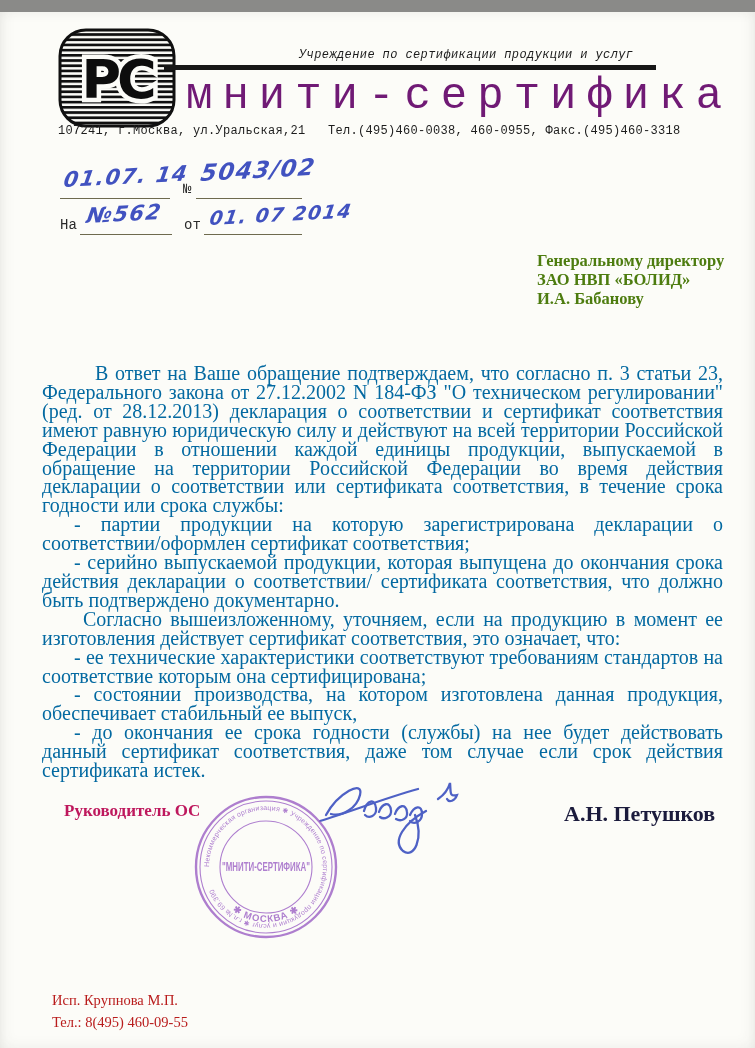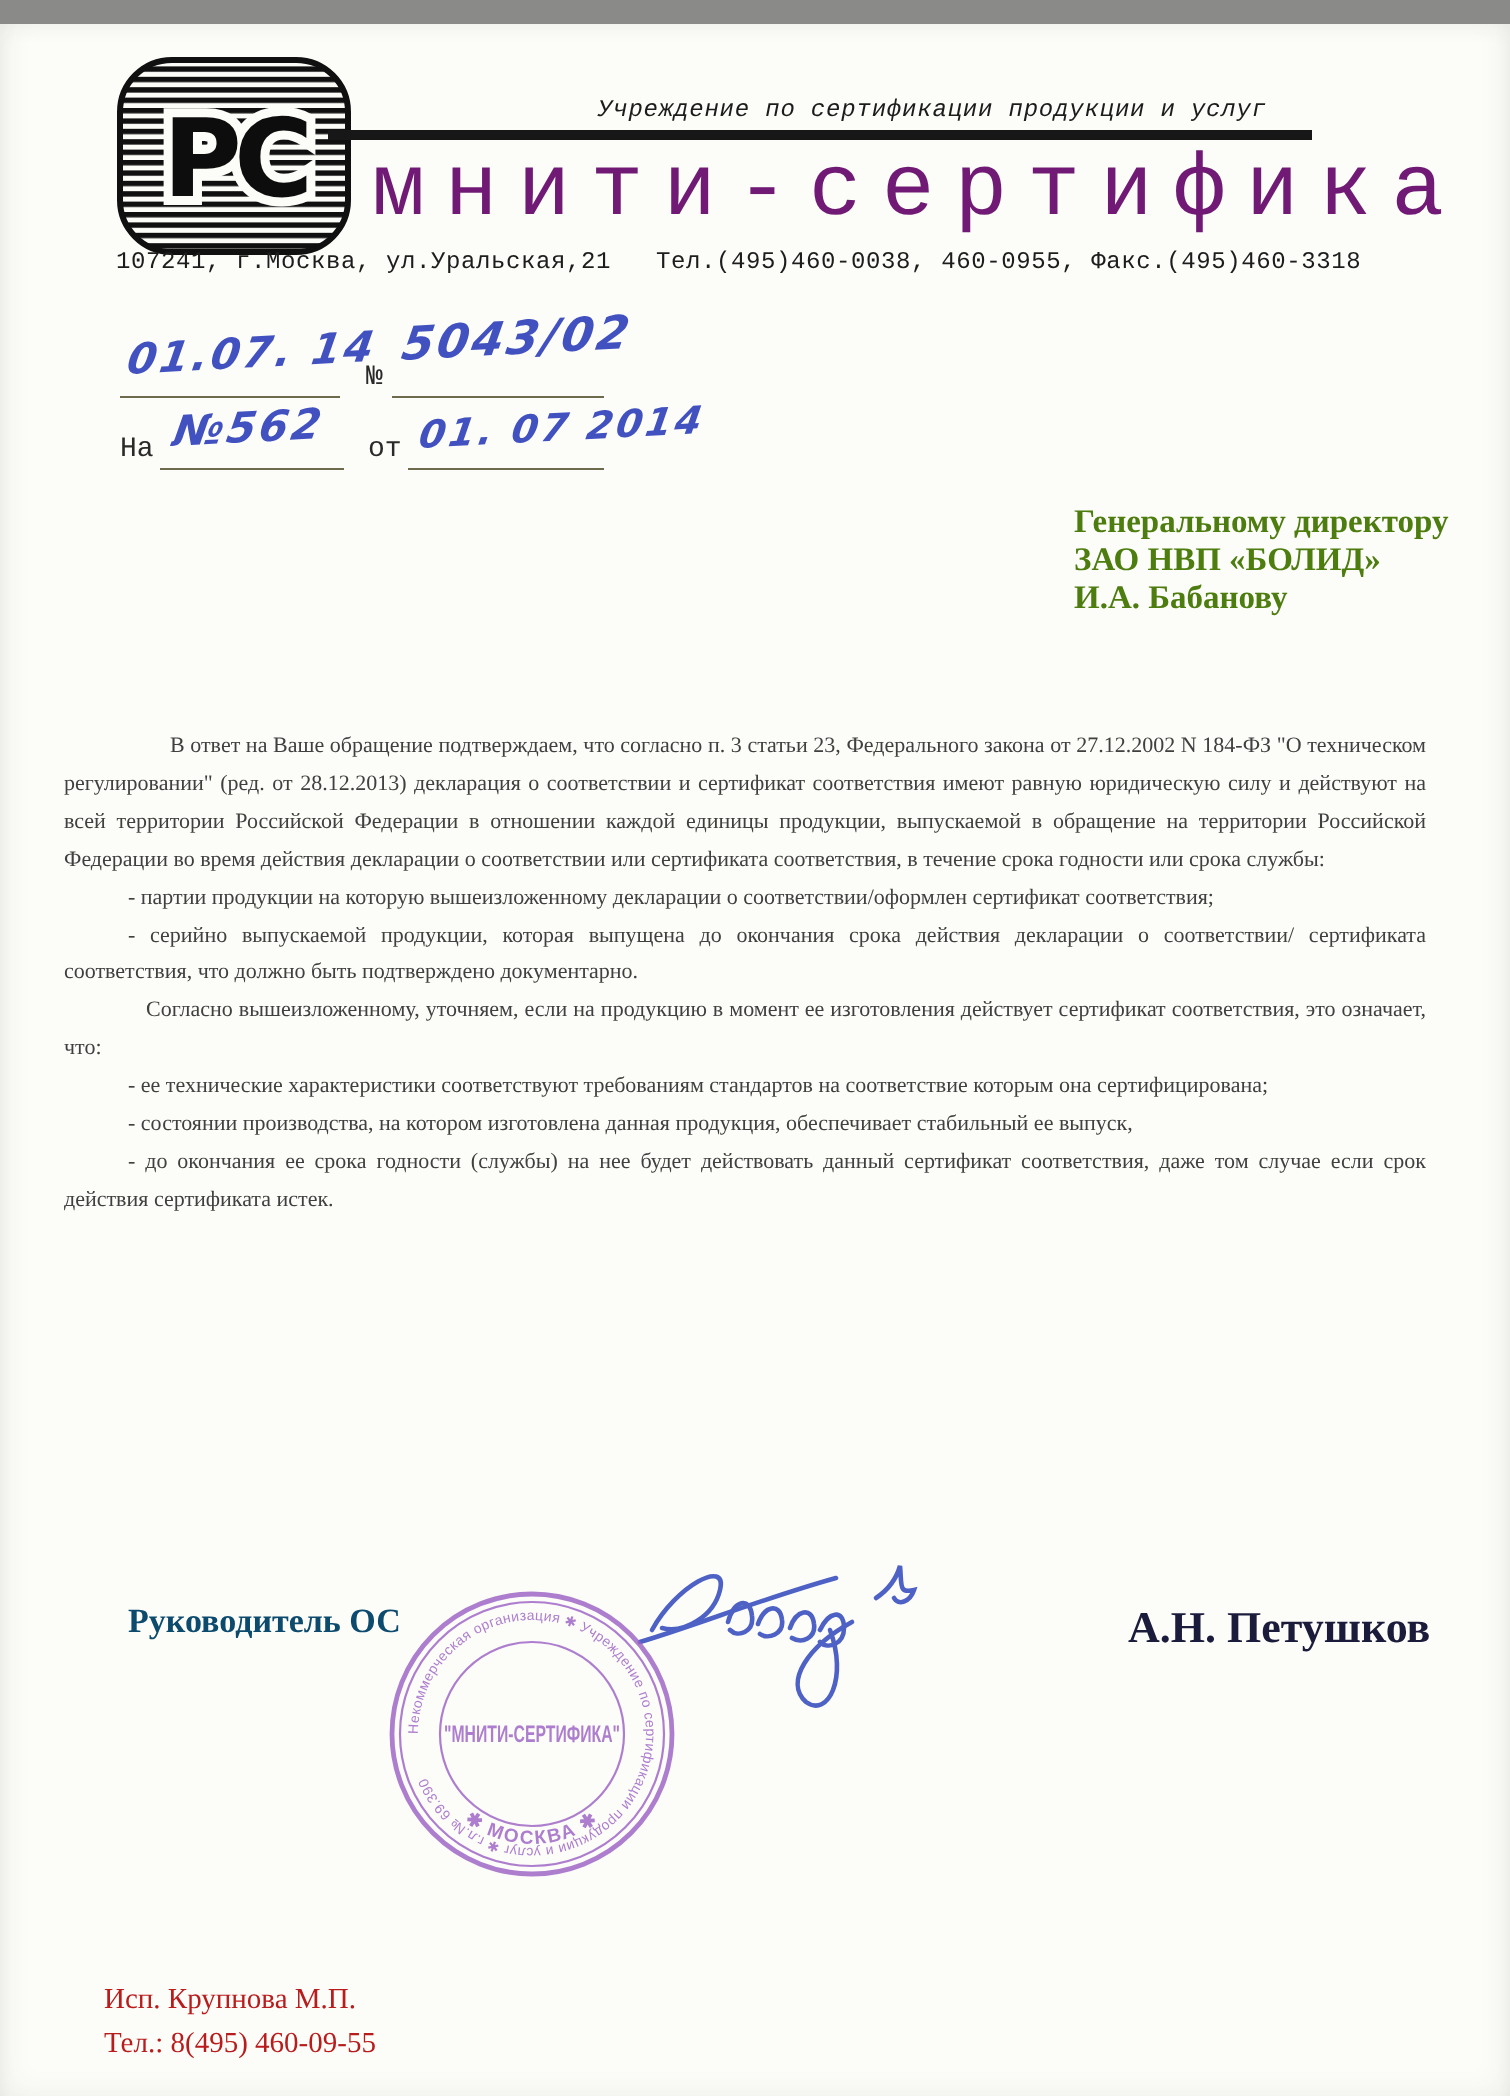--- a/index.html
+++ b/index.html
@@ -28,28 +28,28 @@
   .hw{
     font-family:"DejaVu Sans",sans-serif;font-style:italic;font-weight:bold;
     color:#4152c0;display:inline-block;letter-spacing:1.5px;
     transform:rotate(-3deg) skewX(-12deg);transform-origin:left bottom;white-space:nowrap;
   }
 
   
   .recipient{left:537px;top:239px;font-weight:bold;font-size:16.5px;line-height:19px;color:#4d7c0f;}
 
   
-  .body{left:32px;top:352px;width:681px;font-size:11px;line-height:18.9px;text-align:justify;color:#404040;}
+  .body{left:42px;top:352px;width:681px;font-size:20px;line-height:18.9px;text-align:justify;color:#0369a1;}
   .body p{margin:0;}
   .ind-a{text-indent:53px;}
   .ind-b{text-indent:32px;}
   .ind-c{text-indent:41px;}
 
   
-  .sig-title{left:64px;top:789px;font-weight:bold;font-size:17px;color:#0c4a6e;}
+  .sig-title{left:64px;top:789px;font-weight:bold;font-size:17px;color:#be185d;}
   .sig-name{left:564px;top:789px;font-weight:bold;font-size:22px;color:#1b1b3c;}
 
   
   .footer{left:52px;top:978px;font-size:14.5px;line-height:21.5px;color:#b91c1c;}
 </style>
 </head>
 <body>
 
 <div class="page">
 
@@ -85,21 +85,21 @@
   <div class="abs uline" style="left:204px;top:222px;width:98px;"></div>
 
   <div class="abs recipient">
     <div>Генеральному директору</div>
     <div>ЗАО НВП «БОЛИД»</div>
     <div>И.А. Бабанову</div>
   </div>
 
   <div class="abs body">
     <p class="ind-a">В ответ на Ваше обращение подтверждаем, что согласно п. 3 статьи 23, Федерального закона от 27.12.2002 N 184-ФЗ "О техническом регулировании" (ред. от 28.12.2013) декларация о соответствии и сертификат соответствия имеют равную юридическую силу и действуют на всей территории Российской Федерации в отношении каждой единицы продукции, выпускаемой в обращение на территории Российской Федерации во время действия декларации о соответствии или сертификата соответствия, в течение срока годности или срока службы:</p>
-    <p class="ind-b">- партии продукции на которую вышеизложенному декларации о соответствии/оформлен сертификат соответствия;</p>
+    <p class="ind-b">- партии продукции на которую зарегистрирована декларации о соответствии/оформлен сертификат соответствия;</p>
     <p class="ind-b">- серийно выпускаемой продукции, которая выпущена до окончания срока действия декларации о соответствии/ сертификата соответствия, что должно быть подтверждено документарно.</p>
     <p class="ind-c">Согласно вышеизложенному, уточняем, если на продукцию в момент ее изготовления действует сертификат соответствия, это означает, что:</p>
     <p class="ind-b">- ее технические характеристики соответствуют требованиям стандартов на соответствие которым она сертифицирована;</p>
     <p class="ind-b">- состоянии производства, на котором изготовлена данная продукция, обеспечивает стабильный ее выпуск,</p>
     <p class="ind-b">- до окончания ее срока годности (службы) на нее будет действовать данный сертификат соответствия, даже том случае если срок действия сертификата истек.</p>
   </div>
 
   <div class="abs sig-title">Руководитель ОС</div>
   <div class="abs sig-name">А.Н. Петушков</div>
 

